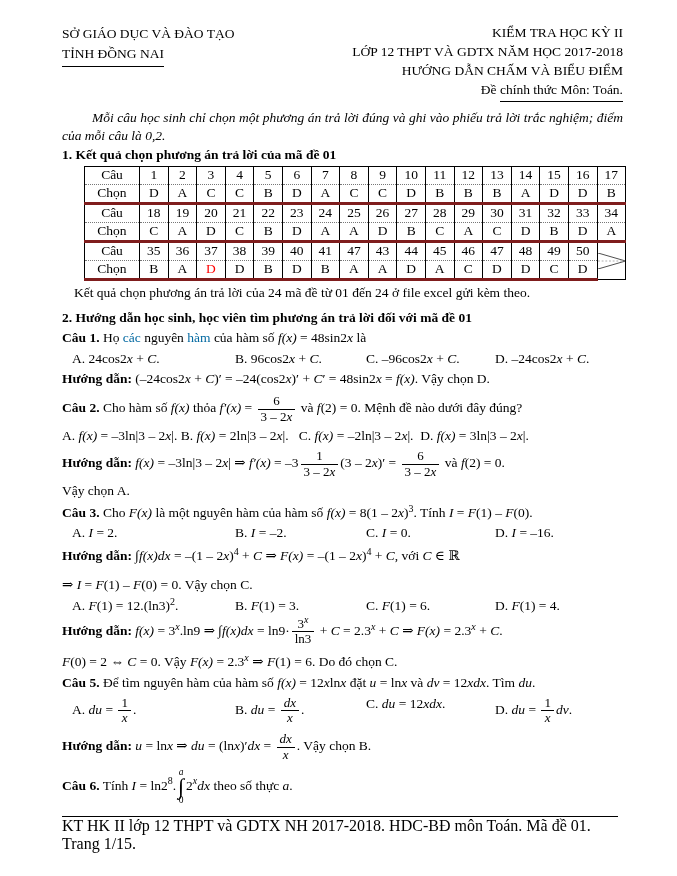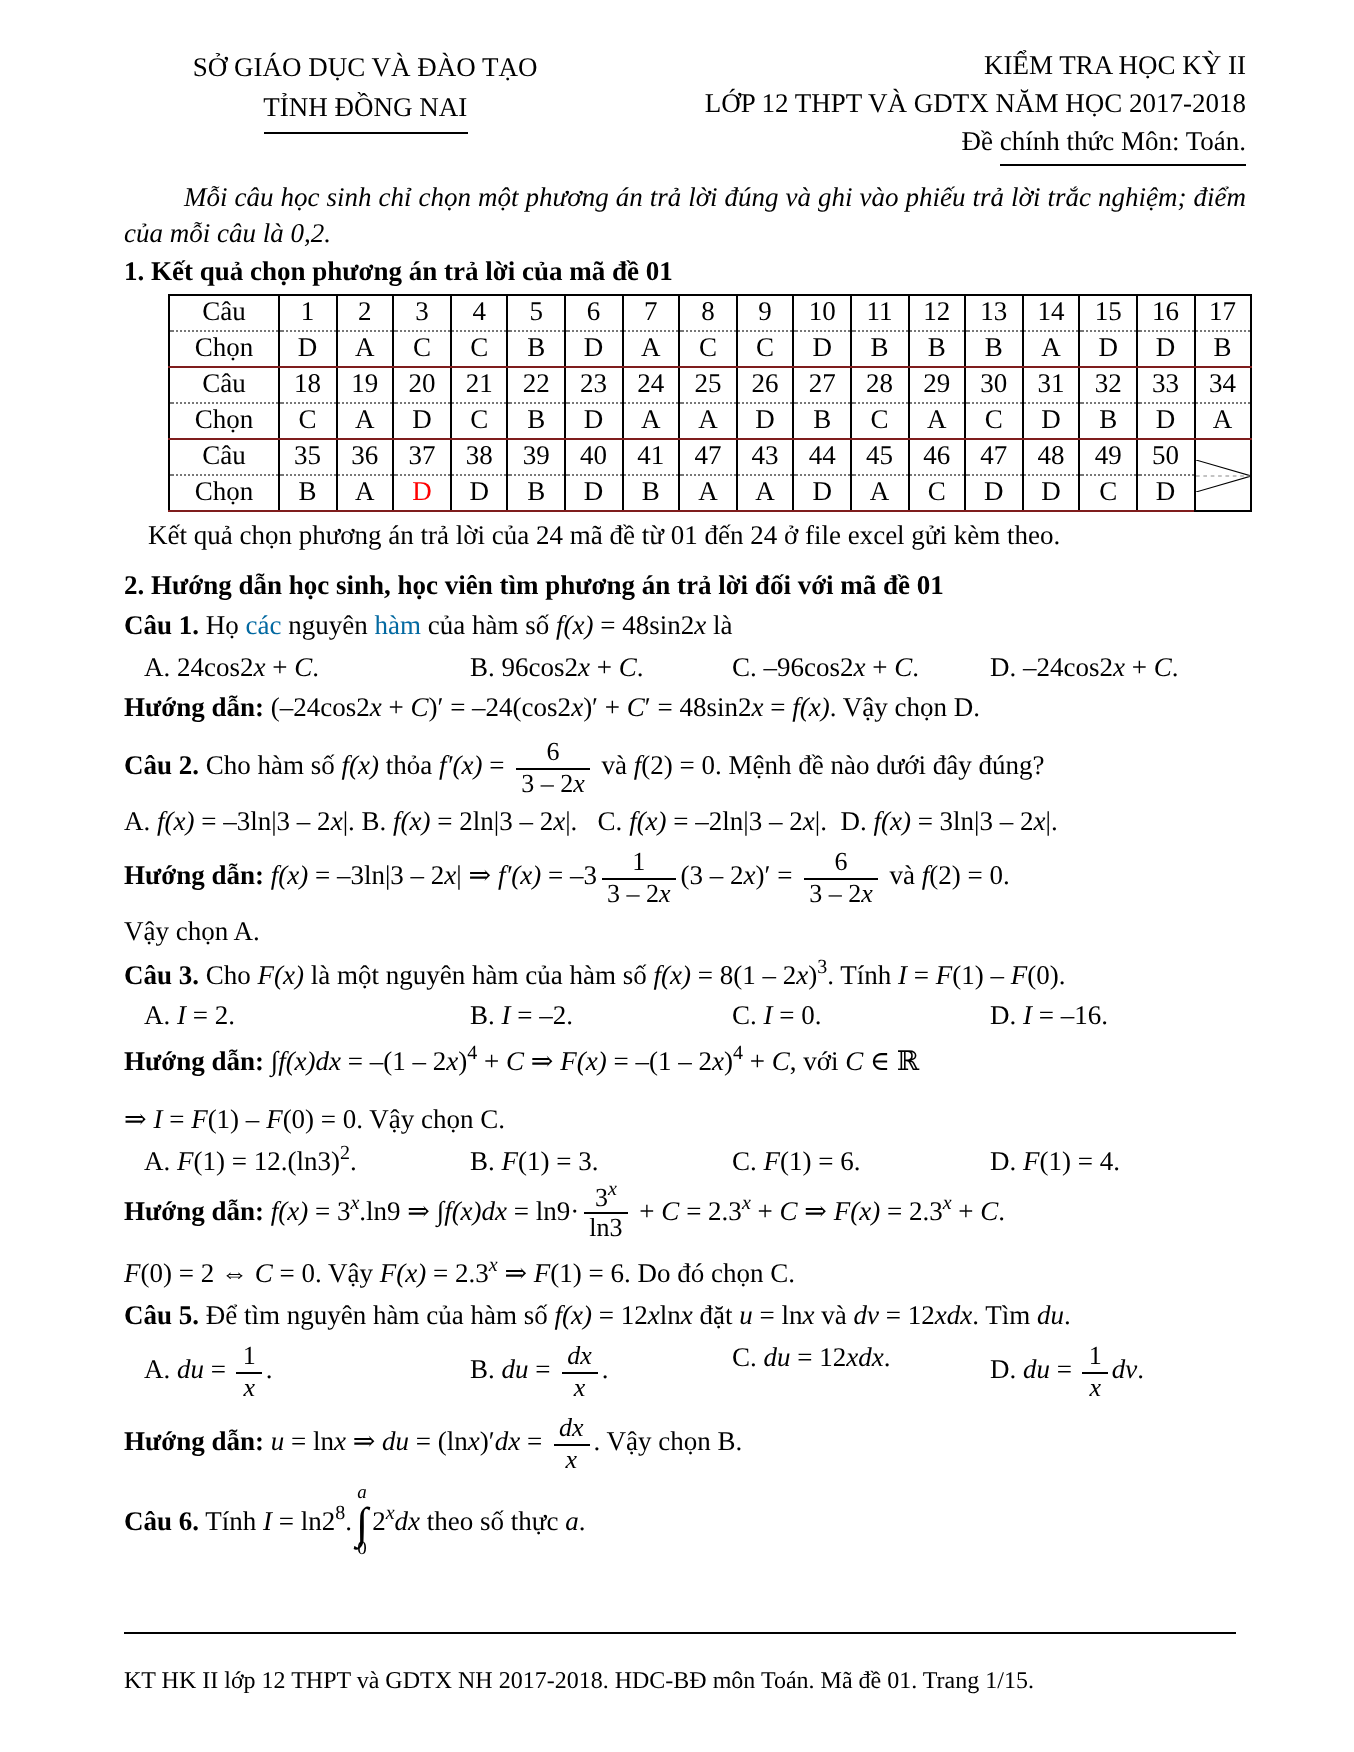--- a/index.html
+++ b/index.html
@@ -4,33 +4,33 @@
 <style>
   html,body{margin:0;padding:0;}
   body{
     width:677px;height:876px;background:#fff;color:#000;
     font-family:"Liberation Serif","DejaVu Serif","DejaVu Sans",serif;
     font-size:13.5px;overflow:hidden;position:relative;
   }
   .page{padding:24px 54px 0 62px;position:relative;}
   
   .hdr{display:flex;margin-bottom:6px;}
-  .hdr-left{width:43%;text-align:center;line-height:1.5;}
+  .hdr-left{width:43%;line-height:1.5;}
   .hdr-right{flex:1;text-align:right;line-height:1.4;}
   .ul{display:inline-block;border-bottom:1px solid #000;padding-bottom:1px;}
   
   .intro{font-style:italic;text-align:justify;text-indent:30px;margin:7px 0 2px;line-height:1.35;}
   .sec-title{font-weight:bold;margin:2px 0 3px;}
   
   table.ans{border-collapse:collapse;table-layout:fixed;width:541px;margin:3px 0 2px 22px;border:1.5px solid #000;}
   .ans col.c0{width:55px;}
   .ans col.cd{width:28.6px;}
   .ans td{border-left:1px solid #000;border-right:1px solid #000;text-align:center;height:16px;padding:0 0 1px;line-height:1.1;}
   .ans tr.cau td{border-bottom:1px dotted #777;}
-  .ans tr.chon td{border-bottom:1px solid #7f1d1d;}
+  .ans tr.chon td{border-bottom:3px solid #7f1d1d;}
   .ans td.red{color:#f00;}
   .ans td.diag{padding:0;}
   .ans td.diag svg{display:block;width:100%;height:100%;}
   .ans td.diag line{stroke:#000;stroke-width:1;}
   .ans td.diag line.dash{stroke:#888;stroke-dasharray:2 2;}
   .note{margin:4px 0 9px 12px;}
   
   .line{margin:3px 0;line-height:1.38;}
   .mt6{margin-top:6px;}
   .mt10{margin-top:10px;}
@@ -46,35 +46,36 @@
   .f-sup{vertical-align:super;font-size:10px;line-height:0;}
   .f-supi{vertical-align:super;font-size:10px;line-height:0;font-style:italic;}
   .frac{display:inline-block;text-align:center;vertical-align:middle;margin:0 2px;line-height:1.12;font-size:13px;}
   .frac .num{display:block;border-bottom:1px solid #000;padding:0 3px;}
   .frac .den{display:block;padding:0 3px;}
   .bigint{display:inline-flex;flex-direction:column;align-items:center;vertical-align:middle;line-height:1;margin:0 2px;}
   .bigint .lim{font-size:9.5px;line-height:1;}
   .bigint .lim.f-i{font-style:italic;}
   .bigint .sym{font-size:22px;line-height:.85;}
   
-  .footer{position:absolute;left:62px;width:556px;top:816px;border-top:1px solid #000;padding-top:16px;font-size:12px;}
+  .footer{position:absolute;left:62px;width:556px;top:816px;border-top:1px solid #000;padding-top:0;font-size:16px;}
 </style>
 </head>
 <body>
 
 <div class="page">
 
   <div class="hdr">
     <div class="hdr-left">
       <div>SỞ GIÁO DỤC VÀ ĐÀO TẠO</div>
       <div><span class="ul">TỈNH ĐỒNG NAI</span></div>
     </div>
     <div class="hdr-right">
       <div>KIỂM TRA HỌC KỲ II</div>
       <div>LỚP 12 THPT VÀ GDTX NĂM HỌC 2017-2018</div>
+      <div>HƯỚNG DẪN CHẤM VÀ BIỂU ĐIỂM</div>
       <div><span>Đề </span><span class="ul">chính thức Môn: Toán.</span></div>
     </div>
   </div>
 
   <div class="intro">Mỗi câu học sinh chỉ chọn một phương án trả lời đúng và ghi vào phiếu trả lời trắc nghiệm; điểm của mỗi câu là 0,2.</div>
 
   <div class="sec-title">1. Kết quả chọn phương án trả lời của mã đề 01</div>
 
   <table class="ans">
     <colgroup>

